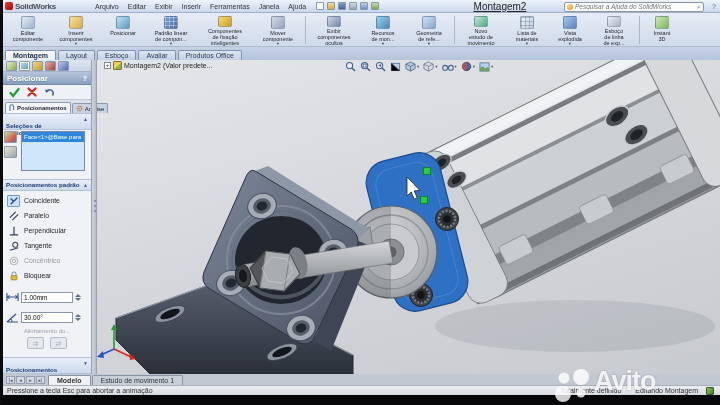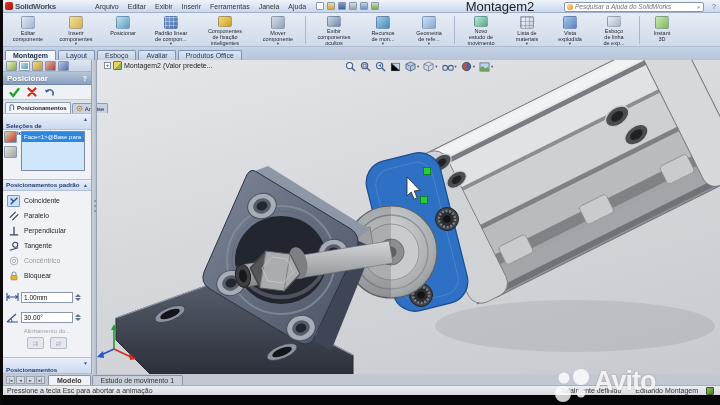--- a/index.html
+++ b/index.html
@@ -14,21 +14,21 @@
   .titlebar { position:absolute; left:0; top:0; width:720px; height:13px;
     background:linear-gradient(#eef3fb,#c9d7ec); border-bottom:1px solid #9fb0c8;
     display:flex; align-items:center; font-size:7px; color:#333; z-index:40; }
   .sw-logo { display:flex; align-items:flex-start; gap:2px; margin-left:5px; width:84px; }
   .sw-logo .mark { width:8px; height:8px; background:linear-gradient(135deg,#e4392b,#a31208); border-radius:2px; }
   .sw-logo .word { font-weight:bold; font-size:8px; color:#4a4f58; letter-spacing:-.3px; }
   .menubar { display:flex; gap:9px; margin-left:6px; }
   .menubar span { cursor:default; }
   .qat { display:flex; gap:3px; margin-left:10px; align-items:center; }
   .qa-chip { width:8px; height:8px; border-radius:1px; border:1px solid #8a98ac; }
-  .doc-title { position:absolute; left:500px; transform:translateX(-50%); font-size:13px; color:#222; }
+  .doc-title { position:absolute; left:500px; transform:translateX(-50%); font-size:10px; color:#222;text-decoration:underline; }
   .searchbox { position:absolute; right:16px; top:1.5px; width:140px; height:10px; background:#fff;
     border:1px solid #8a98ac; border-radius:2px; display:flex; align-items:center; padding:0 2px; gap:2px; }
   .searchbox .s-ic { width:6px; height:6px; border-radius:50%; background:radial-gradient(circle at 35% 35%,#ffd977,#d98a1e); }
   .searchbox input { flex:1; border:0; outline:0; font-size:6.5px; font-style:italic; color:#888; background:transparent; min-width:0; font-family:inherit; }
   .searchbox .mag { font-size:7px; color:#3a62a8; line-height:1; }
   .titlebar .help-q { position:absolute; right:4px; font-size:7px; color:#667; }
 
   
   .ribbon { position:absolute; left:3px; top:13px; width:717px; height:34px;
     background:linear-gradient(#e6ecf5,#cfdaea); border-bottom:1px solid #aebccf;

